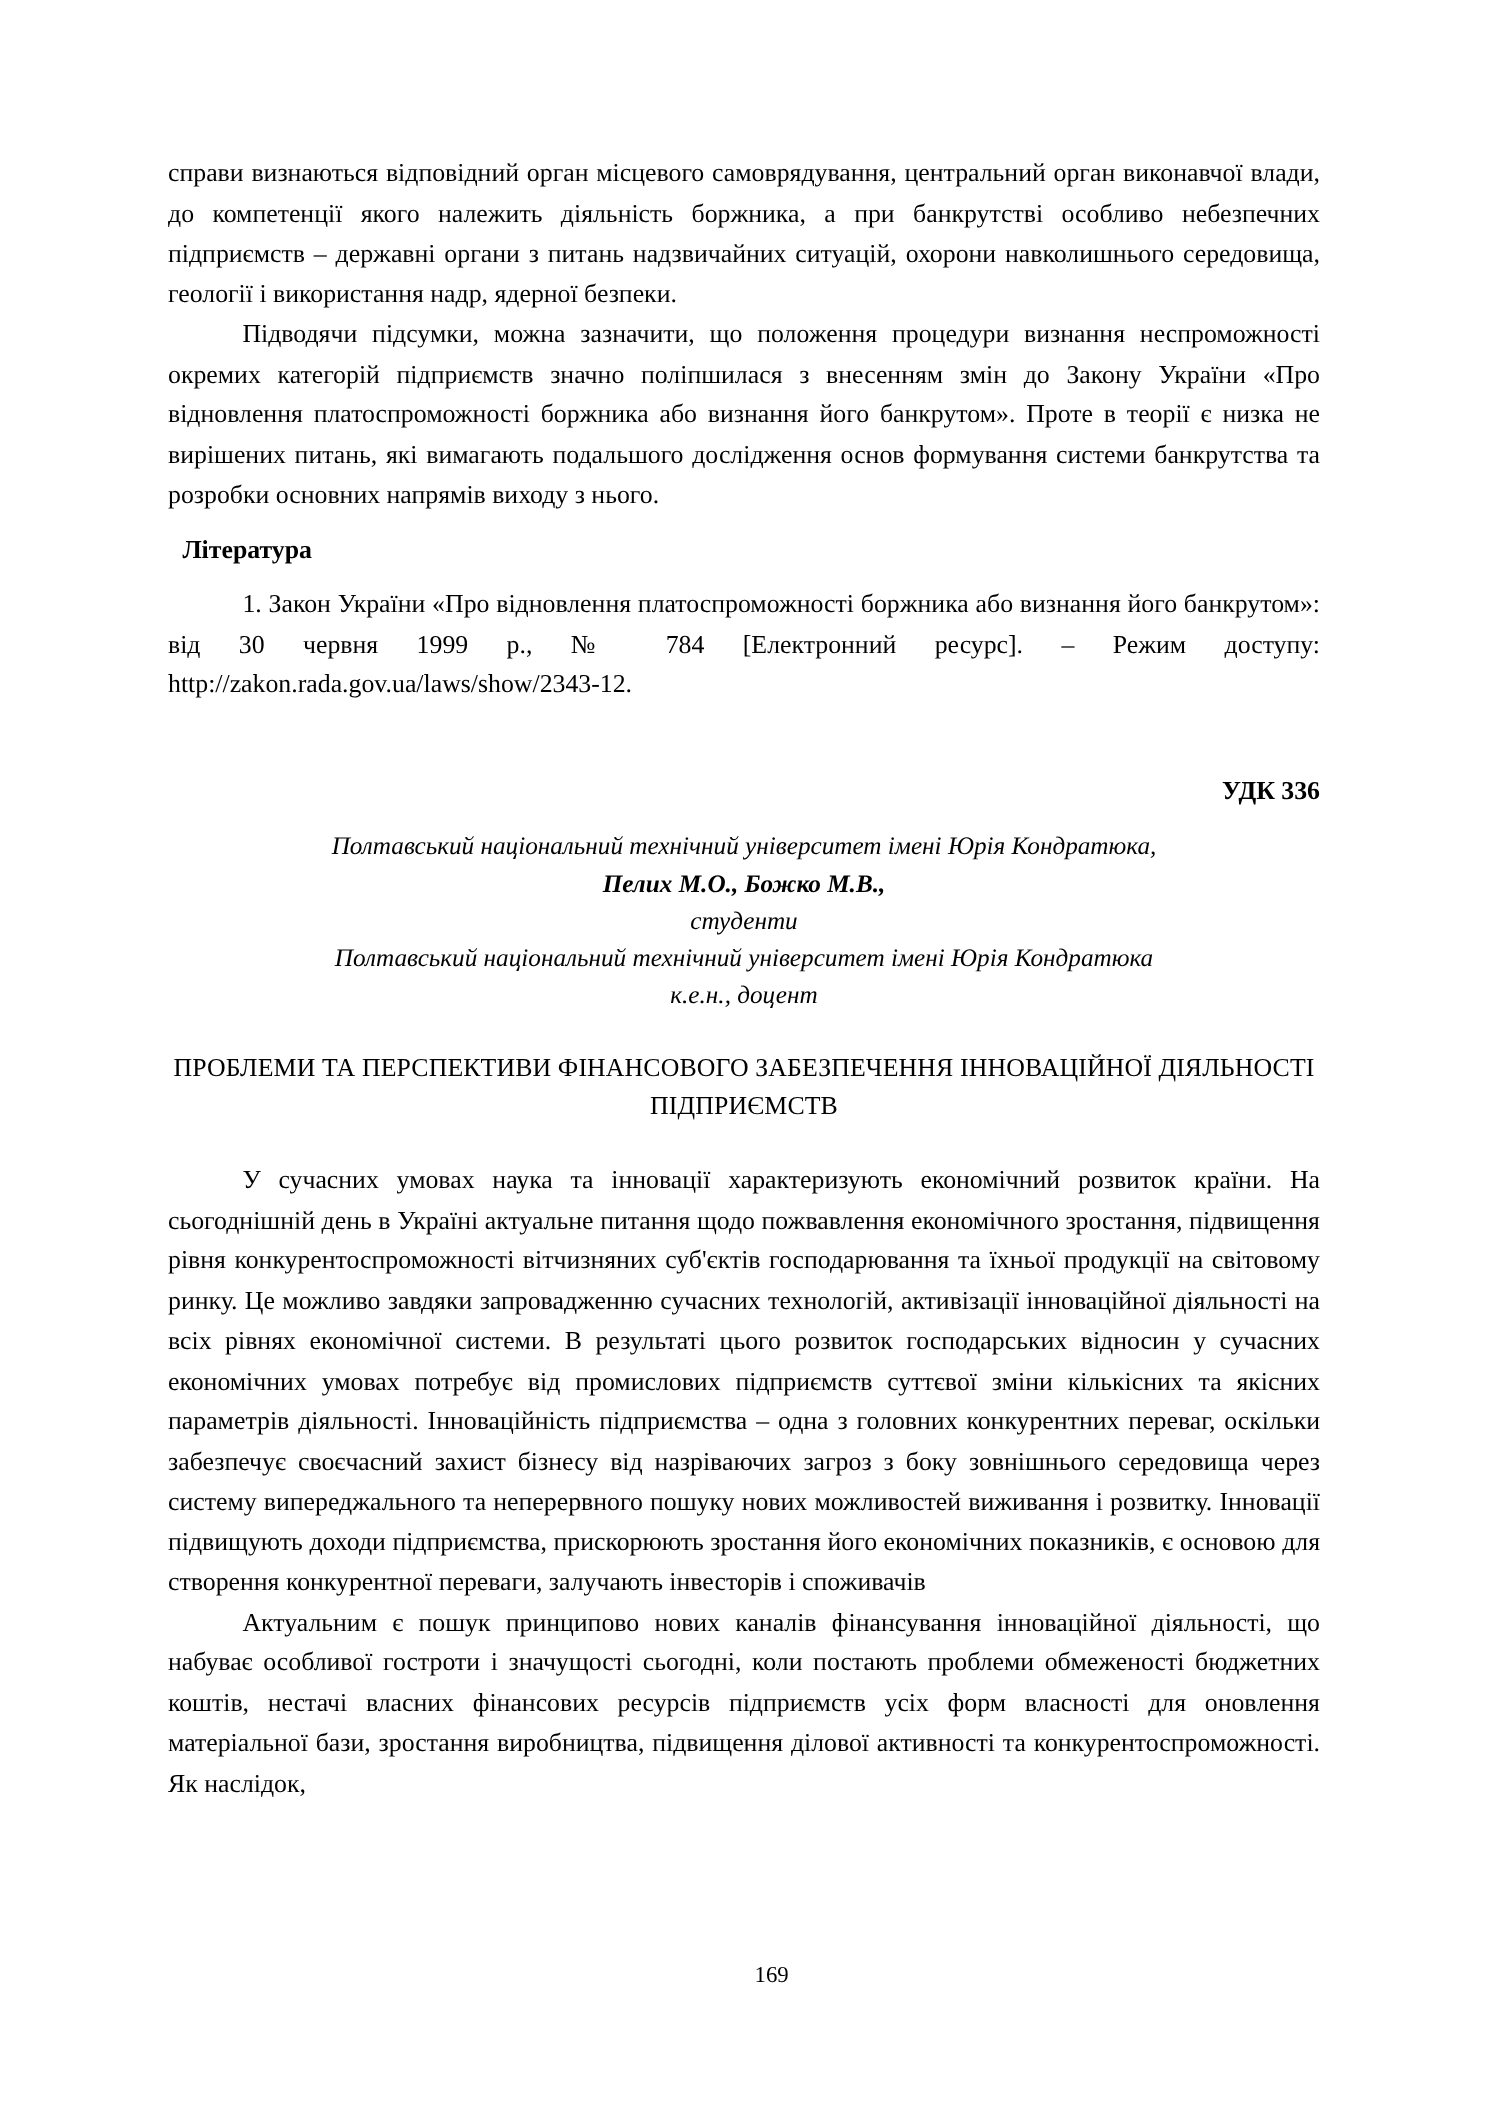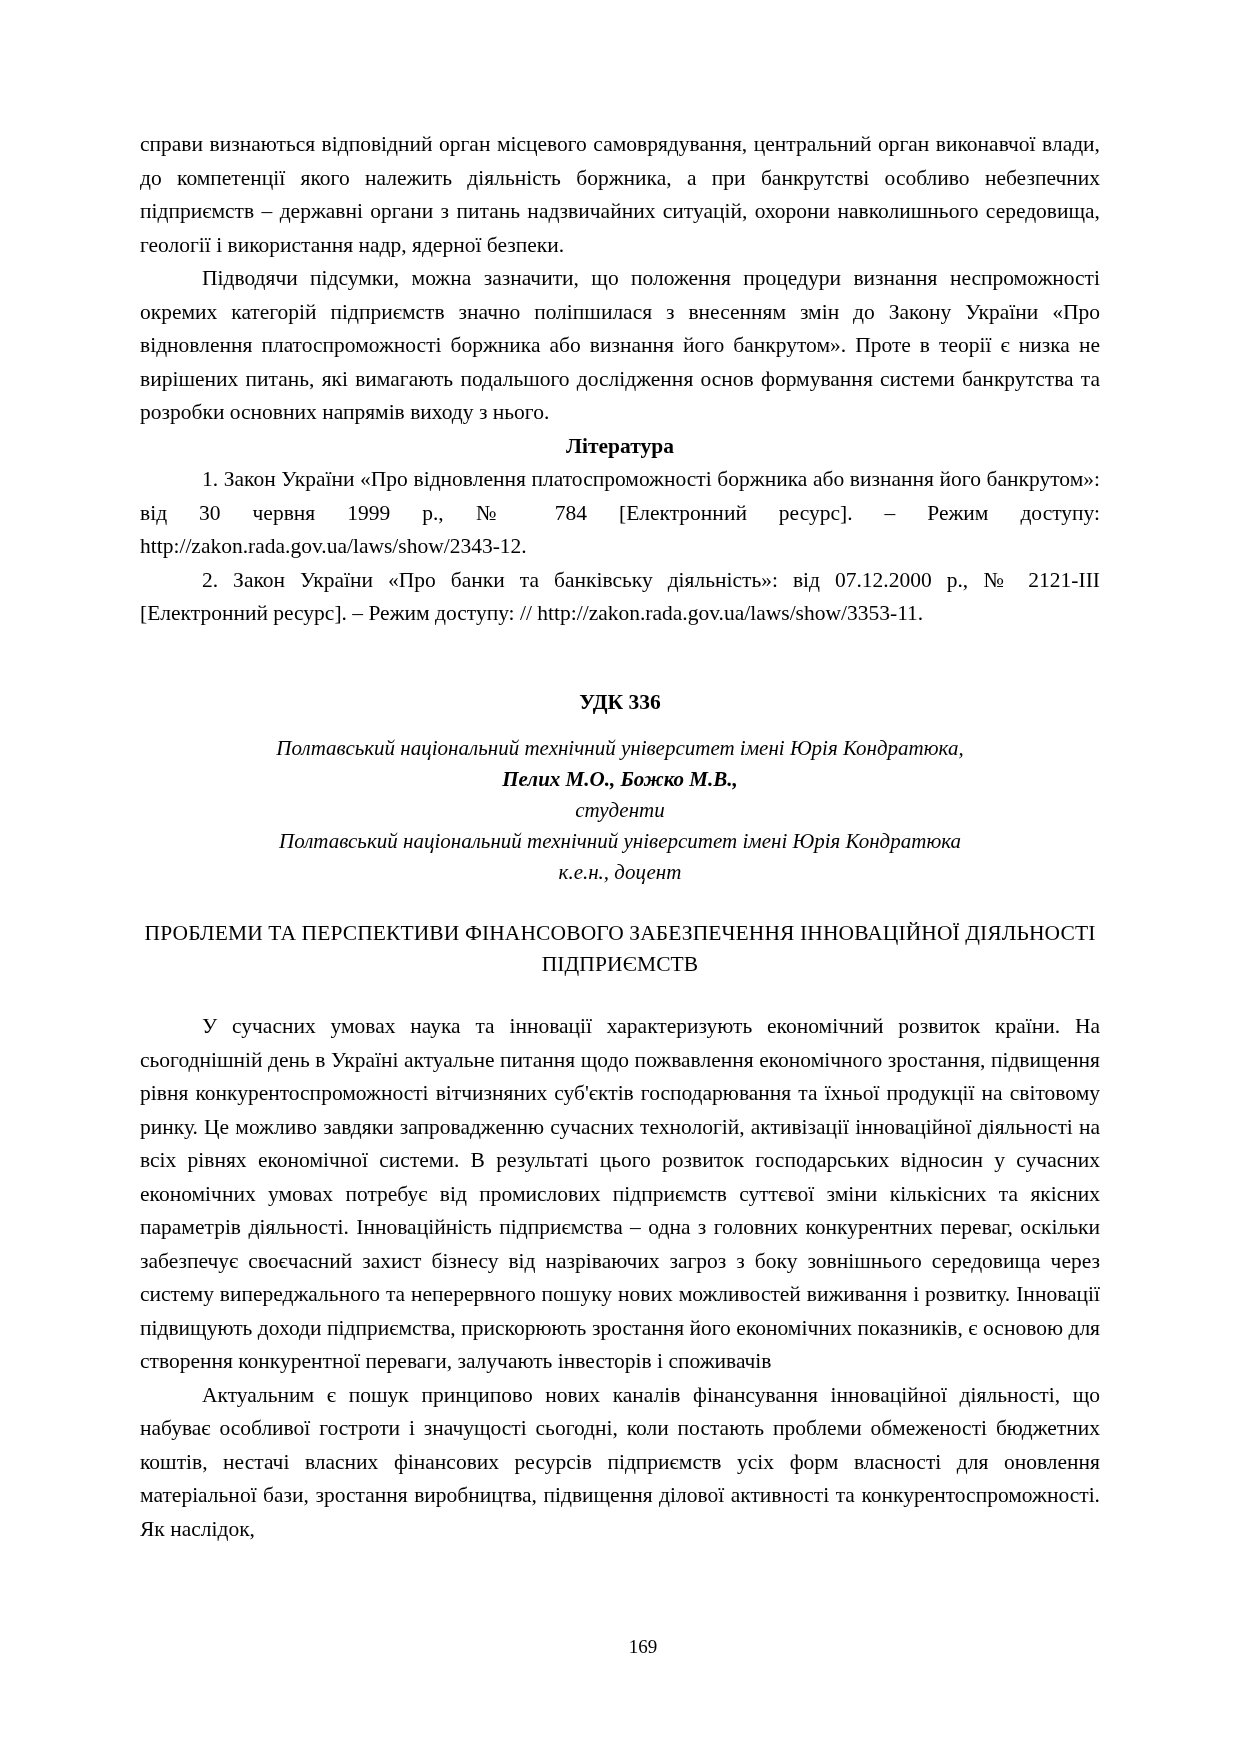--- a/index.html
+++ b/index.html
@@ -38,41 +38,41 @@
     text-indent: 0;
   }
   .italic-bold {
     font-weight: bold;
     font-style: italic;
   }
   .italic {
     font-style: italic;
   }
   .heading-lit {
-    margin: 0;
+    margin: 12px;
     font-size: 21.5px;
     line-height: 33.5px;
     font-weight: bold;
-    text-align: center;
+    text-align: left;
   }
   .spacer-lg {
     height: 55px;
   }
   .spacer-md {
     height: 30px;
   }
   .spacer-sm {
     height: 14px;
   }
   .udk {
     margin: 0;
     font-size: 21.5px;
     line-height: 33.5px;
     font-weight: bold;
-    text-align: center;
+    text-align: right;
   }
   .authors {
     margin: 0;
     font-size: 21px;
     line-height: 31px;
     text-align: center;
   }
   .title-main {
     margin: 0;
     font-size: 21.5px;
@@ -98,21 +98,20 @@
   <div class="content">
 
     <p class="body-par no-indent">справи визнаються відповідний орган місцевого самоврядування, центральний орган виконавчої влади, до компетенції якого належить діяльність боржника, а при банкрутстві особливо небезпечних підприємств – державні органи з питань надзвичайних ситуацій, охорони навколишнього середовища, геології і використання надр, ядерної безпеки.</p>
 
     <p class="body-par">Підводячи підсумки, можна зазначити, що положення процедури визнання неспроможності окремих категорій підприємств значно поліпшилася з внесенням змін до Закону України «Про відновлення платоспроможності боржника або визнання його банкрутом». Проте в теорії є низка не вирішених питань, які вимагають подальшого дослідження основ формування системи банкрутства та розробки основних напрямів виходу з нього.</p>
 
     <p class="heading-lit">Література</p>
 
     <p class="body-par">1. Закон України «Про відновлення платоспроможності боржника або визнання його банкрутом»: від 30 червня 1999 р., № 784 [Електронний ресурс]. – Режим доступу: http://zakon.rada.gov.ua/laws/show/2343-12.</p>
 
-    <p class="body-par">2. Закон України «Про банки та банківську діяльність»: від 07.12.2000 р., № 2121-III [Електронний ресурс]. – Режим доступу: // http://zakon.rada.gov.ua/laws/show/3353-11.</p>
 
     <div class="spacer-lg"></div>
 
     <p class="udk">УДК 336</p>
 
     <div class="spacer-sm"></div>
 
     <p class="authors italic">Полтавський національний технічний університет імені Юрія Кондратюка,</p>
     <p class="authors italic-bold">Пелих М.О., Божко М.В.,</p>
     <p class="authors italic">студенти</p>

